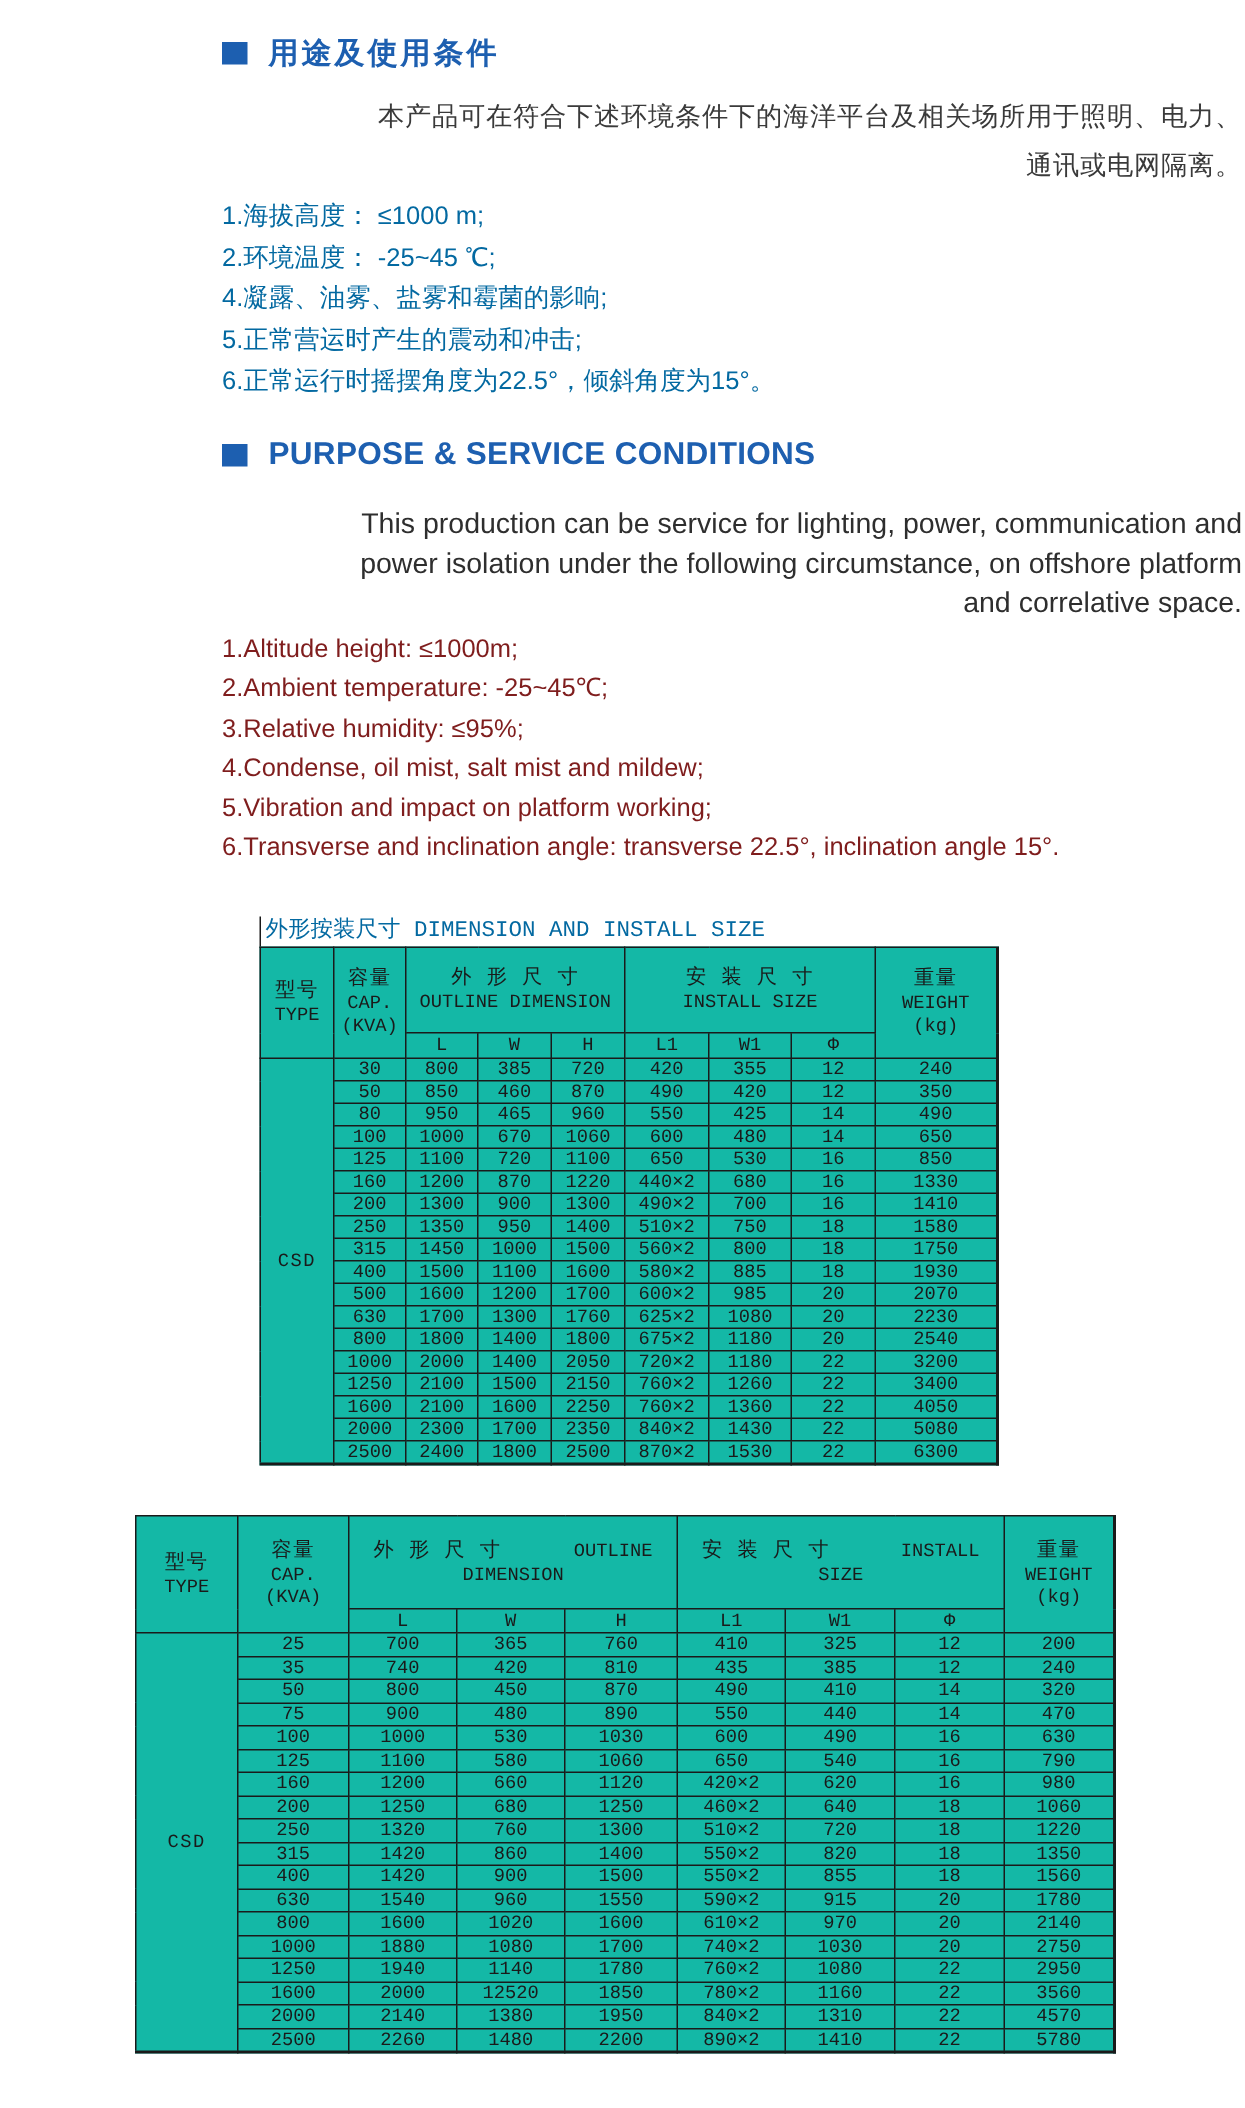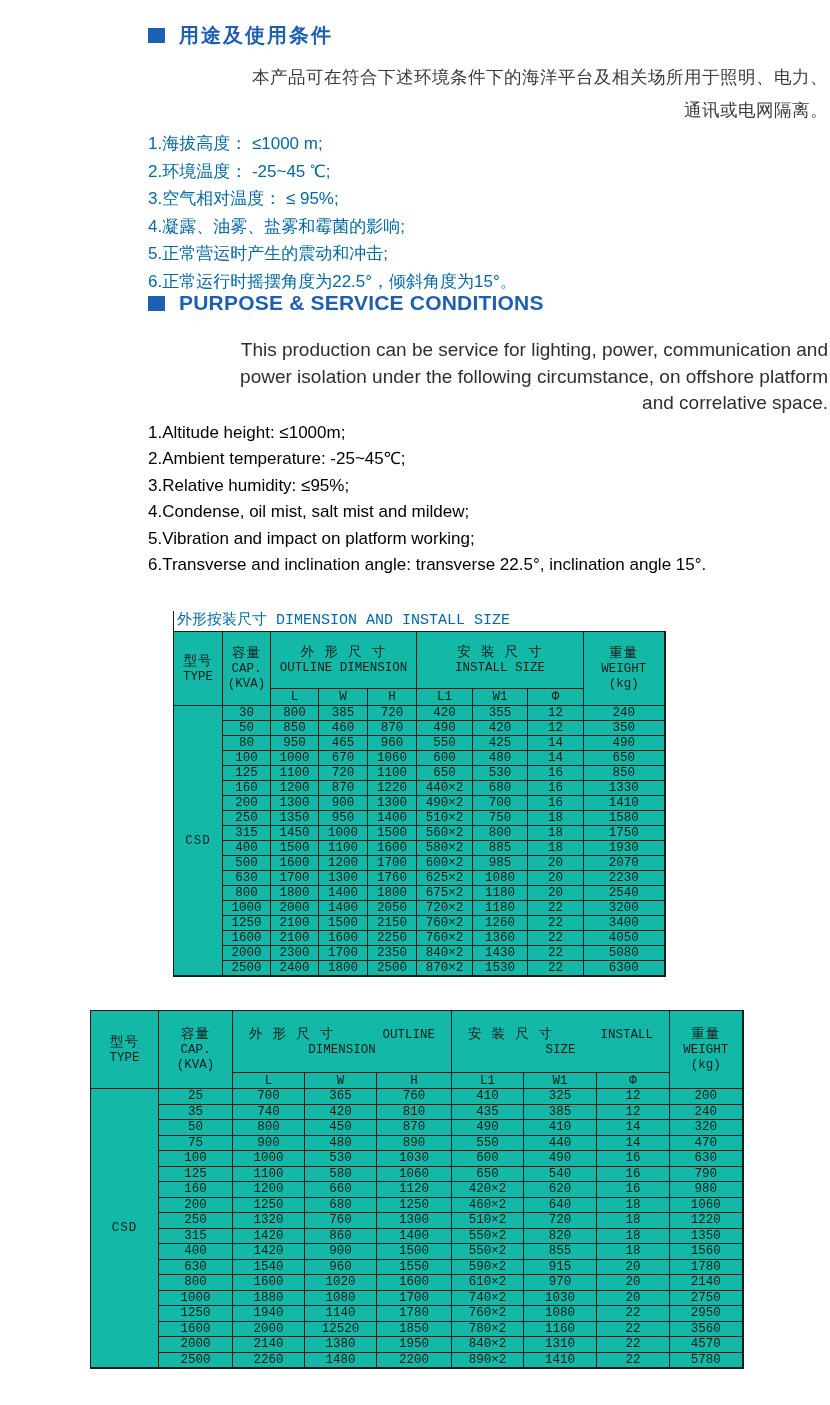--- a/index.html
+++ b/index.html
@@ -21,21 +21,21 @@
   #sec-cn .sec-title { font-size:20px; letter-spacing:2px; }
   #sec-en .sec-title { font-size:21px; letter-spacing:0.2px; }
 
   .intro { margin-top:12px;text-align:right; }
   #sec-cn .intro { font-size:17.5px; line-height:33px; color:#3a3a3a; letter-spacing:0.5px; }
   #sec-en .intro { margin-top:22px; font-size:19px; line-height:26.5px; color:#2e2e2e; }
   .intro-line { white-space:nowrap; }
 
   .cond-list { margin-top:3px; }
   #sec-cn .cond-item { font-size:17px; line-height:27.6px; color:#0369a1; white-space:nowrap; }
-  #sec-en .cond-item { font-size:17px; line-height:26.5px; color:#000000; white-space:nowrap; }
+  #sec-en .cond-item { font-size:17px; line-height:26.5px; color:#7f1d1d; white-space:nowrap; }
 
   
   .tables { font-family:"Liberation Mono", monospace; color:var(--ink); }
   #t1-block { position:absolute; left:173px; top:611px; }
   #t2-block { position:absolute; left:90px; top:1010px; }
 
   .t-caption {
     font-size:15px; line-height:20px; padding-left:3px; letter-spacing:0px;
     border-left:1px solid var(--ink); white-space:nowrap; color:#0369a1;
   }
@@ -72,21 +72,20 @@
     <span class="sec-bullet" data-name="section-marker-icon"></span>
     <h2 class="sec-title" data-name="section-cn-title">用途及使用条件</h2>
   </div>
   <div class="intro" data-name="section-cn-intro">
     <div class="intro-line" data-name="intro-line">本产品可在符合下述环境条件下的海洋平台及相关场所用于照明、电力、</div>
     <div class="intro-line" data-name="intro-line">通讯或电网隔离。</div>
   </div>
   <div class="cond-list" data-name="conditions-list-cn">
       <div class="cond-item" data-name="condition-item">1.海拔高度： ≤1000 m;</div>
       <div class="cond-item" data-name="condition-item">2.环境温度： -25~45 ℃;</div>
-      <div class="cond-item" data-name="condition-item">3.空气相对温度： ≤ 95%;</div>
       <div class="cond-item" data-name="condition-item">4.凝露、油雾、盐雾和霉菌的影响;</div>
       <div class="cond-item" data-name="condition-item">5.正常营运时产生的震动和冲击;</div>
       <div class="cond-item" data-name="condition-item">6.正常运行时摇摆角度为22.5°，倾斜角度为15°。</div>
     </div>
 </section>
 
 <section class="section" id="sec-en" data-name="section-en">
   <div class="sec-head" data-name="section-en-header">
     <span class="sec-bullet" data-name="section-marker-icon"></span>
     <h2 class="sec-title" data-name="section-en-title">PURPOSE &amp; SERVICE CONDITIONS</h2>

